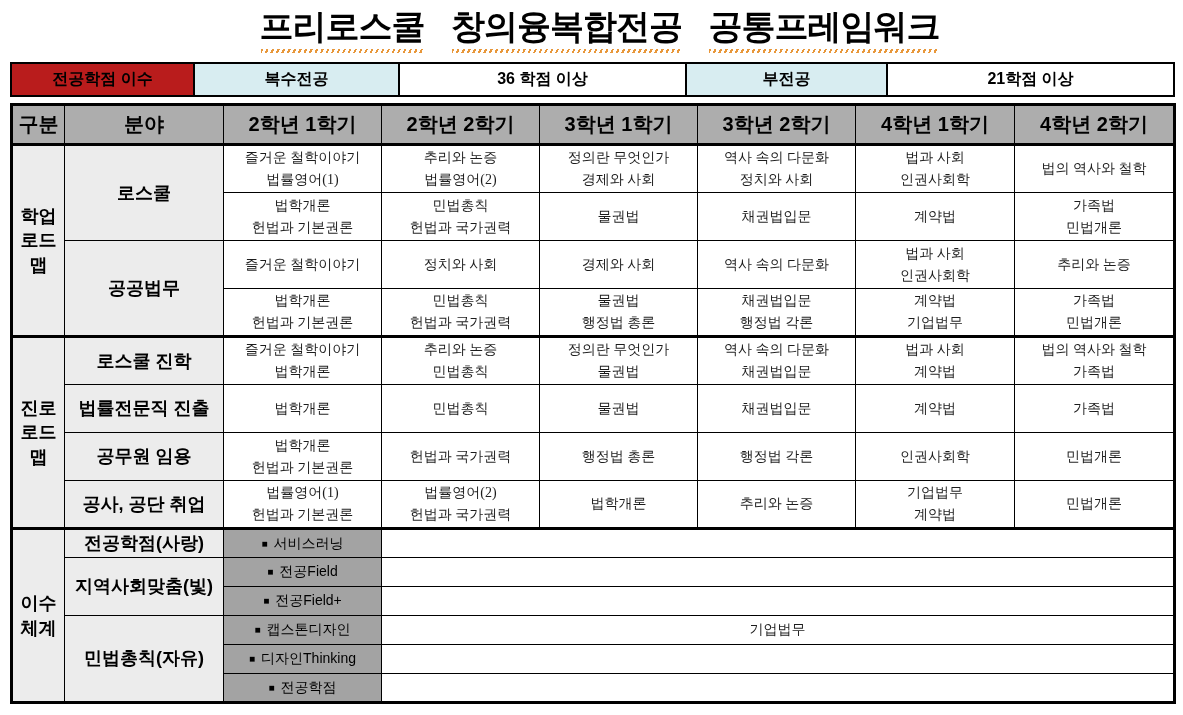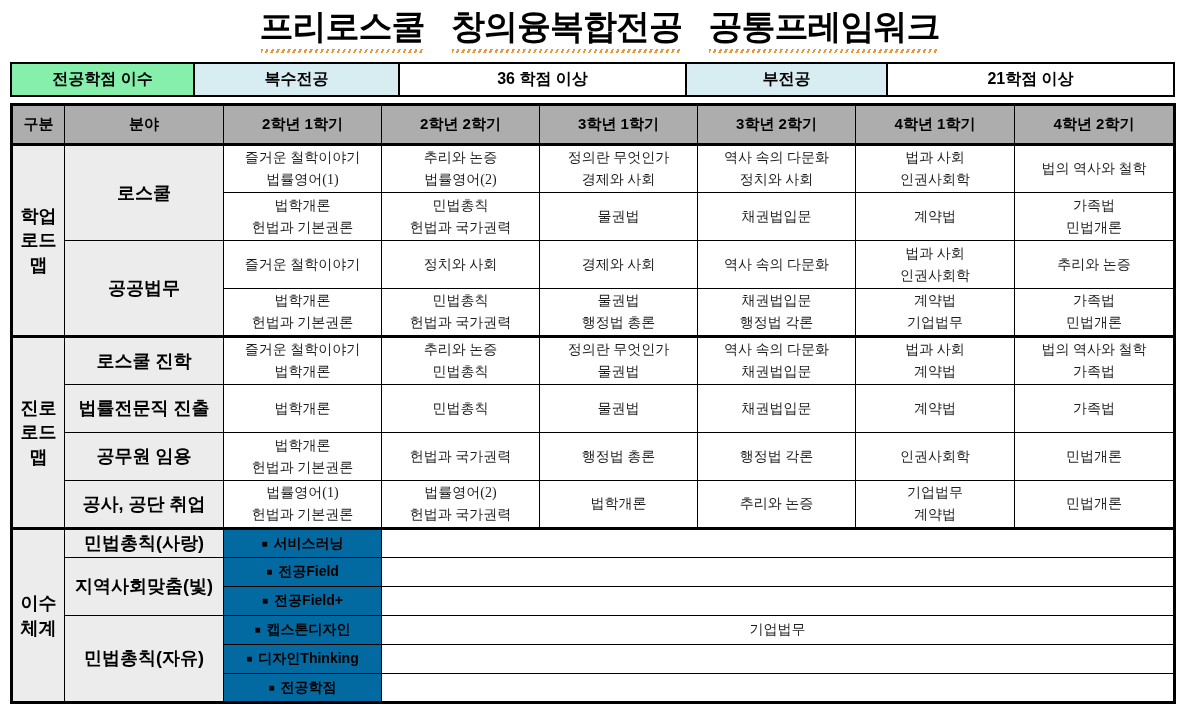--- a/index.html
+++ b/index.html
@@ -25,48 +25,48 @@
   
   table { border-collapse:collapse; table-layout:fixed; }
   td,th { overflow:hidden; }
   
   .banner { position:absolute; top:62px; left:10px; width:1163px; }
   .banner td {
     border:2px solid #000; height:33px;
     text-align:center; vertical-align:middle;
     font-weight:bold; font-size:16px;
   }
-  .bg-teal { background:#86efac; }
+  .bg-teal { background:#b91c1c; }
   .bg-cyan { background:#D8EDF1; }
   
   .main { position:absolute; top:103px; left:10px; width:1163px; border:3px solid #000; }
   .main th, .main td {
     border:1px solid #000;
     text-align:center; vertical-align:middle;
     padding:1px 2px;
   }
   .main thead th {
-    background:#ADADAD; font-size:15px; font-weight:bold;
+    background:#ADADAD; font-size:20px; font-weight:bold;
     height:40px; border-bottom:3px solid #000;
   }
   .r48 { height:48px; }
   .r29 { height:29px; }
   .sec-start td { border-top:3px solid #000; }
   .lbl {
     background:#ECECEC; font-weight:bold; font-size:18px;
     white-space:pre-line; line-height:1.35;
   }
   .course {
     font-family:"Liberation Serif","DejaVu Serif",serif;
     font-size:14px; color:#1c1c1c;
     white-space:pre-line; line-height:1.55;
   }
   .bullet-cell {
-    background:#0369a1; text-align:left; padding-left:9px;
-    font-weight:bold; font-size:14px;
+    background:#a3a3a3; text-align:left; padding-left:9px;
+    font-weight:normal; font-size:14px;
   }
   .bullet-cell .sq { font-size:10px; vertical-align:1px; margin-right:6px; }
   .merged {
     text-align:left; padding-left:12px;
     font-family:"Liberation Serif","DejaVu Serif",serif;
     font-size:14px; color:#1c1c1c;
   }
 </style>
 </head>
 <body>
@@ -218,21 +218,21 @@
       <td class="course">법학개론</td>
       <td class="course">추리와 논증</td>
       <td class="course">기업법무
 계약법</td>
       <td class="course">민법개론</td>
     </tr>
 
     <tr class="r29 sec-start">
       <td class="lbl" rowspan="6">이수
 체계</td>
-      <td class="lbl">민법총칙(사랑)</td>
+      <td class="lbl">전공학점(사랑)</td>
       <td class="bullet-cell"><span class="sq">■</span><span>서비스러닝</span></td>
       <td class="merged" colspan="5"></td>
     </tr>
     <tr class="r29">
       <td class="lbl" rowspan="2">지역사회맞춤(빛)</td>
       <td class="bullet-cell"><span class="sq">■</span><span>전공Field</span></td>
       <td class="merged" colspan="5"></td>
     </tr>
     <tr class="r29">
       <td class="bullet-cell"><span class="sq">■</span><span>전공Field+</span></td>

